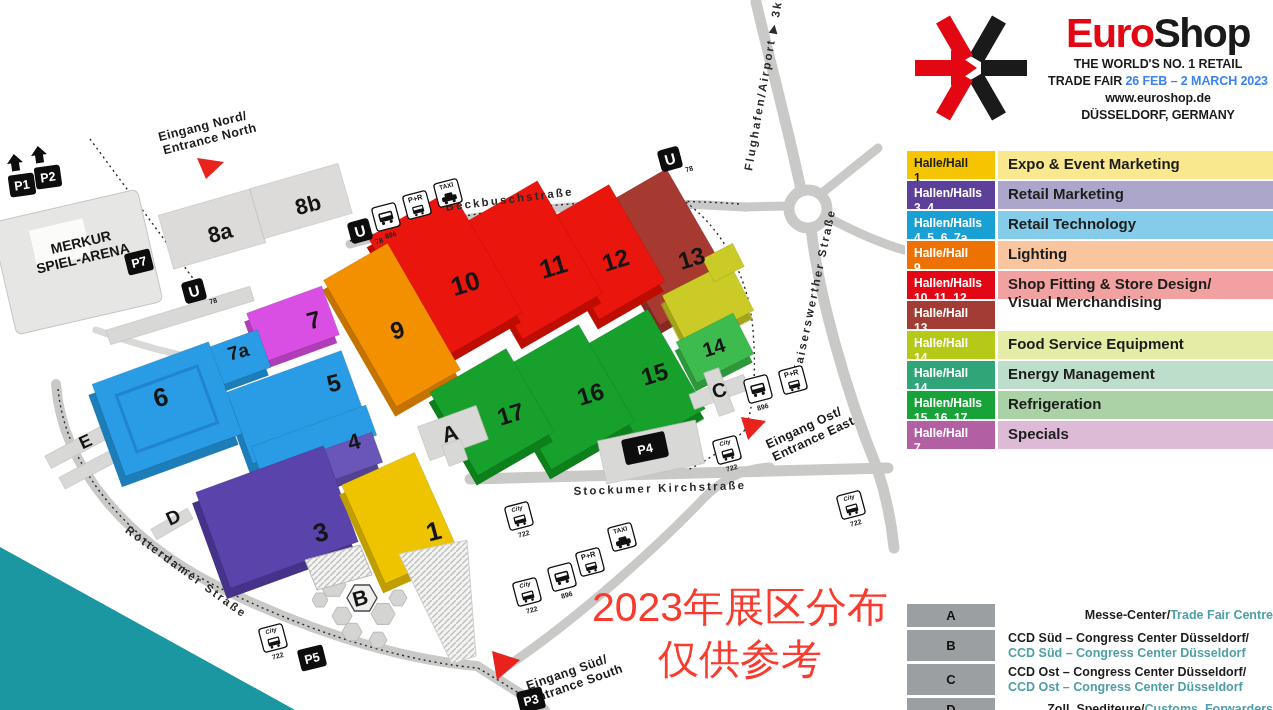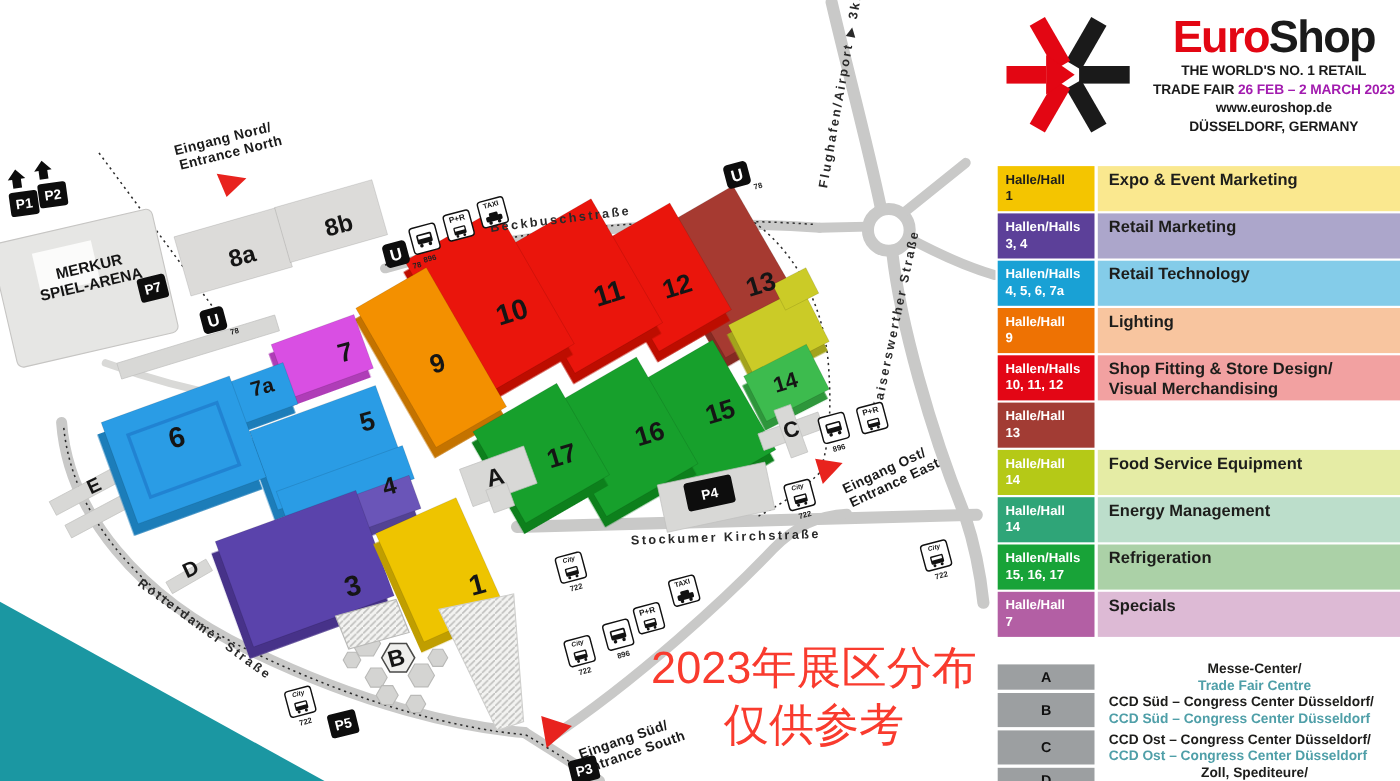--- a/index.html
+++ b/index.html
@@ -9,37 +9,37 @@
 
   
   .logo{position:absolute;left:905px;top:0;width:368px;height:148px;}
   .logo-star{position:absolute;left:2px;top:4px;}
   .logo-text{position:absolute;left:138px;top:10px;width:230px;text-align:center;}
   .brand{font-size:41px;font-weight:700;letter-spacing:-1.5px;line-height:46px;white-space:nowrap;}
   .tag{font-size:12.5px;font-weight:700;line-height:17px;color:#1a1a1a;letter-spacing:-.1px;white-space:nowrap;}
 
   
   .legend{position:absolute;left:907px;top:151px;width:366px;}
-  .lrow{display:flex;margin-bottom:2px;height:41px;}
+  .lrow{display:flex;margin-bottom:2px;height:28px;}
   .lcell{width:88px;flex:0 0 88px;color:#fff;font-weight:700;font-size:12px;line-height:15px;
          padding:5px 5px 0 7px;box-sizing:border-box;margin-right:3px;}
   .lrow[data-row="0"] .lcell{color:#1d1d1b;}
   .bcell{flex:1;font-weight:700;font-size:15px;color:#1d1d1b;padding:4px 8px 0 10px;
          line-height:18px;white-space:pre-line;box-sizing:border-box;}
 
   
   .facilities{position:absolute;left:907px;top:604px;width:366px;}
   .frow{display:flex;margin-bottom:3px;align-items:stretch;}
   .fkey{width:88px;flex:0 0 88px;background:var(--box,#9c9fa1);color:#111;font-weight:700;
         font-size:13px;display:flex;align-items:center;justify-content:center;margin-right:3px;}
   .frow.one{height:23px;} .frow.two{height:31px;}
   .ftext{flex:1;font-size:12.5px;font-weight:700;line-height:14.5px;display:flex;
          flex-direction:column;justify-content:center;padding-left:10px;}
   .fde{color:#1d1d1b;} .fen{color:var(--en,#4f9fa8);}
-  .one .ftext{flex-direction:column;align-items:center;}
+  .one .ftext{flex-direction:row;align-items:center;justify-content:flex-end;}
 
   
   .note{position:absolute;left:575px;top:581px;width:330px;text-align:center;
         font-size:41px;line-height:1.28;color:var(--note,#f93b2e);font-weight:500;}
 
   
   .rd{stroke:#c9c9c8;fill:none;stroke-linecap:round;}
   .rd2{stroke:#d9d9d7;fill:none;stroke-linecap:round;}
   .dot{stroke:#2b2b2b;stroke-width:1.4;stroke-dasharray:2 3.5;fill:none;}
   .hall{stroke:rgba(0,0,0,.15);stroke-width:.6;}
@@ -418,21 +418,21 @@
     <rect x="74" y="56" width="46" height="16" fill="#1a1a1a" transform="rotate(-60 64 64)"></rect>
     <rect x="74" y="56" width="46" height="16" fill="#1a1a1a" transform="rotate(60 64 64)"></rect>
     <rect x="74" y="56" width="46" height="16" fill="#e30613" transform="rotate(-120 64 64)"></rect>
     <rect x="74" y="56" width="46" height="16" fill="#e30613" transform="rotate(120 64 64)"></rect>
     <rect x="8" y="56" width="36" height="16" fill="#e30613"></rect>
     <polygon points="44,46 44,82 70,64" fill="#e30613"></polygon>
   </svg>
   <div class="logo-text">
     <div class="brand"><span style="color:#e30613">Euro</span><span style="color:#1a1a1a">Shop</span></div>
     <div class="tag">THE WORLD'S NO. 1 RETAIL</div>
-    <div class="tag"><span>TRADE FAIR </span><span style="color:#a21caf">26 FEB – 2 MARCH 2023</span></div>
+    <div class="tag"><span>TRADE FAIR </span><span style="color:#3b82f6">26 FEB – 2 MARCH 2023</span></div>
     <div class="tag">www.euroshop.de</div>
     <div class="tag">DÜSSELDORF, GERMANY</div>
   </div>
 </div>
 
 <div class="legend">
   <div class="lrow" data-row="0">
     <div class="lcell" style="background: rgb(244, 197, 0);">
           <div>Halle/Hall</div>
           <div>1</div>

